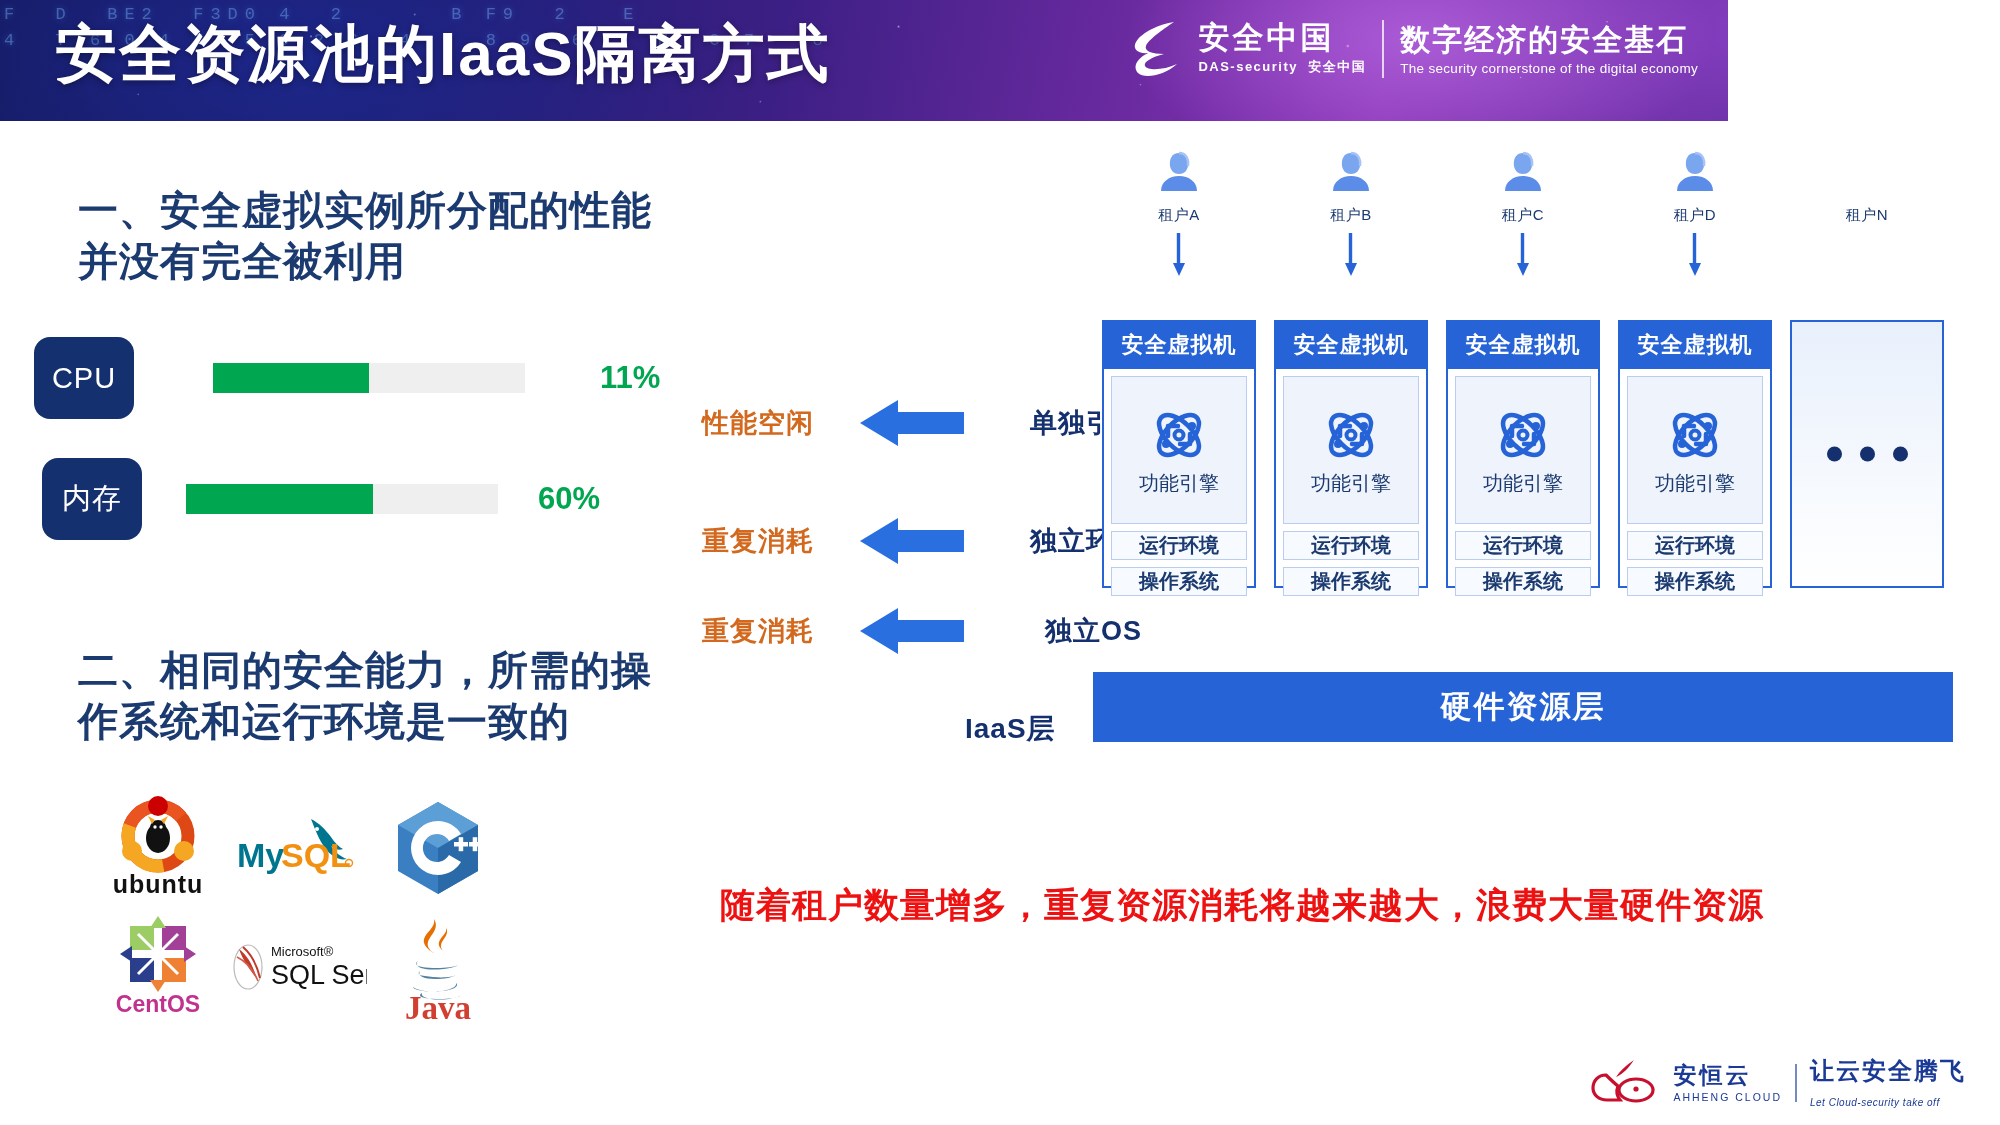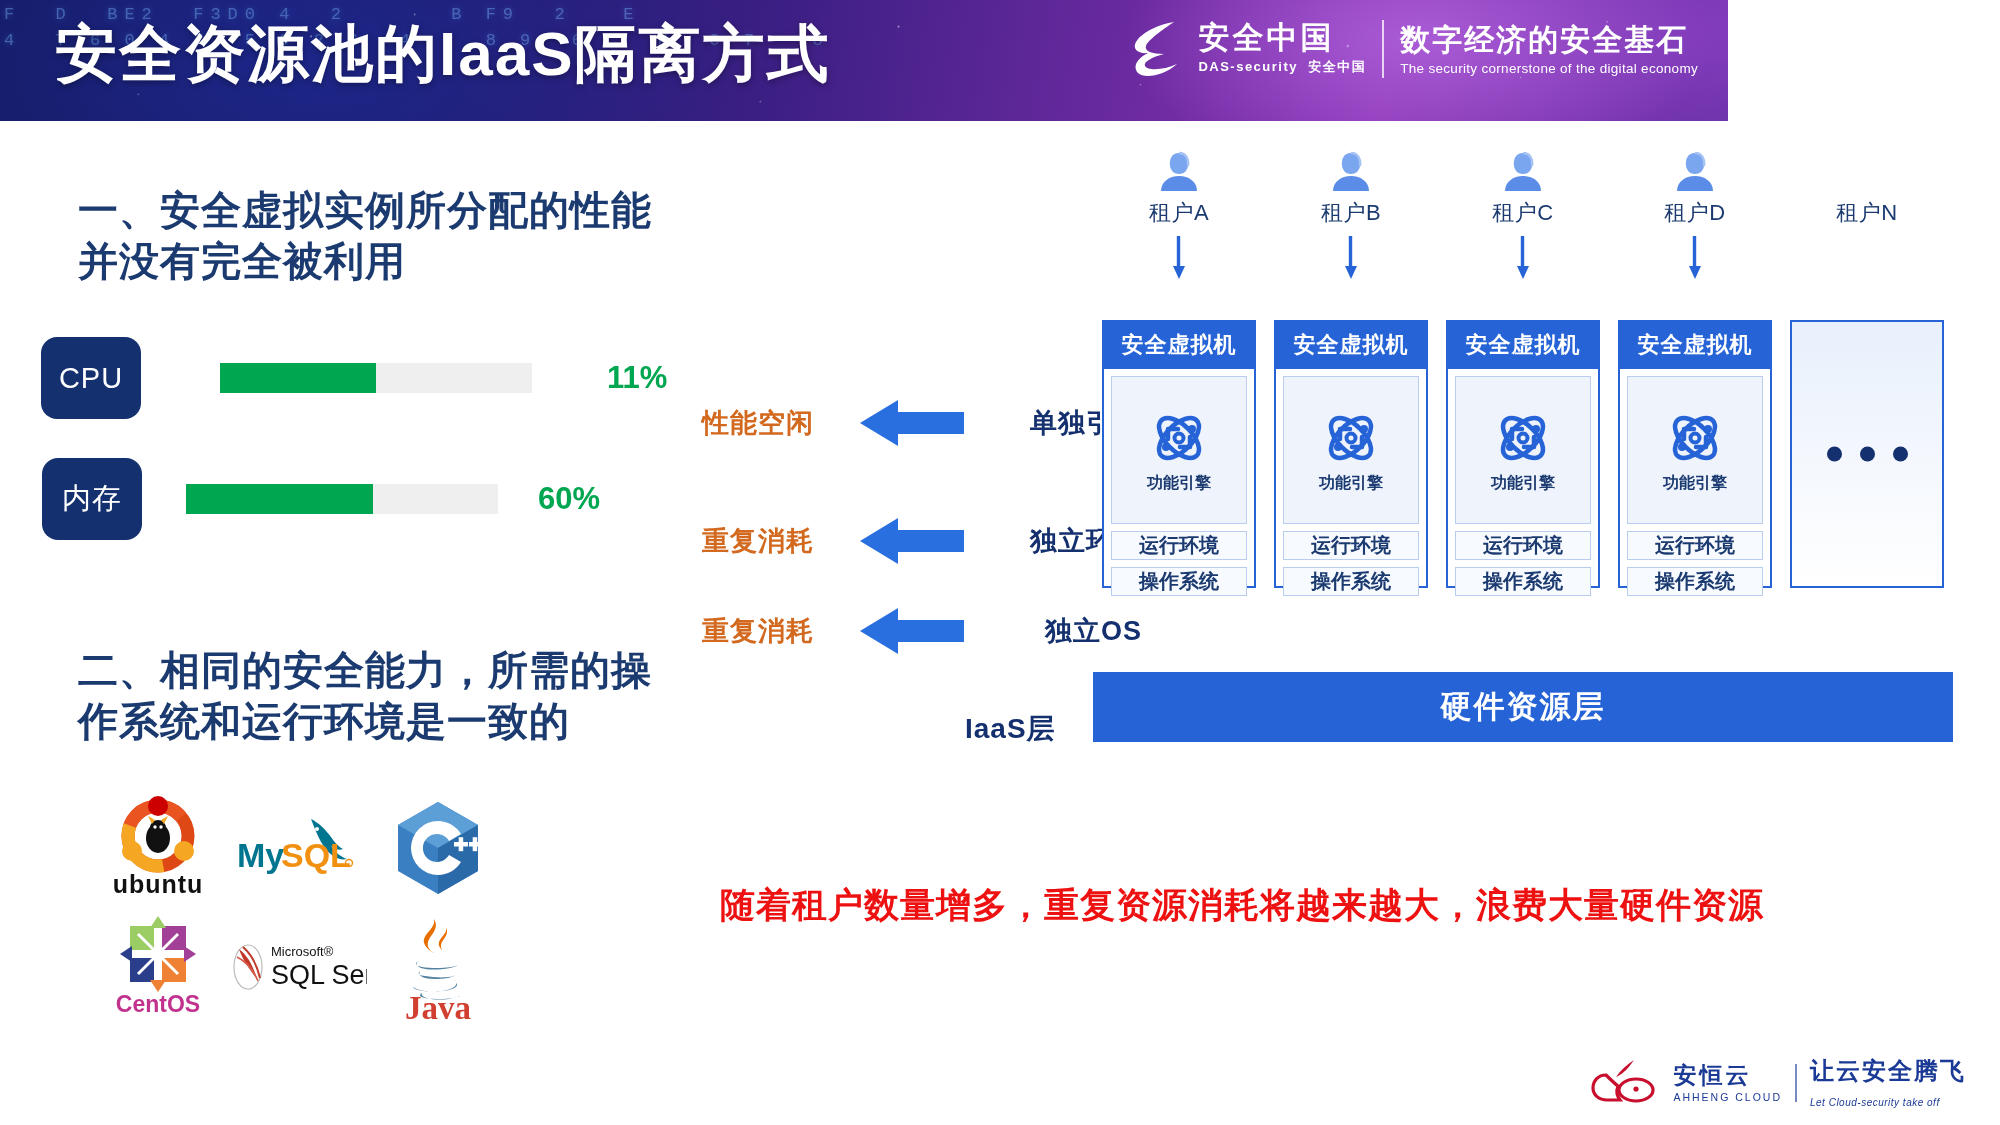--- a/index.html
+++ b/index.html
@@ -62,21 +62,21 @@
   .lead2 { left:78px; top:645px; width:580px; }
 
   .metric { position:absolute; display:flex; align-items:center; }
   .metric .chip {
     width:100px; height:82px; border-radius:16px; background:#14306e; color:#fff;
     display:flex; align-items:center; justify-content:center; font-size:29px; letter-spacing:1px;
   }
   .metric .track { width:312px; height:30px; background:#efefef; margin-left:44px; position:relative; }
   .metric .fill { position:absolute; left:0; top:0; height:30px; background:#00a650; }
   .metric .pct { margin-left:40px; font-size:31px; font-weight:bold; color:#00a650; }
-  .m-cpu { left:41px; top:337px;gap:35px; }
+  .m-cpu { left:34px; top:337px;gap:35px; }
   .m-mem { left:42px; top:458px; }
 
   
   .logos { position:absolute; left:88px; top:788px; width:420px;
            display:grid; grid-template-columns:repeat(3,140px); grid-template-rows:120px 120px; }
   .logo-cell { display:flex; align-items:center; justify-content:center; }
 
   
   .arrow-row { position:absolute; display:flex; align-items:center; }
   .arrow-row .left-lbl { width:130px; text-align:left; color:#d2691e; font-size:27px; font-weight:bold; letter-spacing:1px; }
@@ -84,32 +84,32 @@
   .arrow-row .right-lbl { width:150px; text-align:right; color:#14306e; font-size:27px; font-weight:bold; letter-spacing:1px; }
   .ar1 { left:702px; top:400px; }
   .ar2 { left:702px; top:518px; }
   .ar3 { left:702px; top:608px; }
 
   
   .diagram { position:absolute; left:1093px; top:150px; width:860px; height:620px; }
   .tenants { position:absolute; left:0; top:0; width:860px; height:115px; display:flex; }
   .tenant { width:172px; display:flex; flex-direction:column; align-items:center; }
   .tenant .person { width:42px; height:44px; }
-  .tenant .tname { margin-top:4px; font-size:22px; color:#1b3a70; letter-spacing:.5px; }
+  .tenant .tname { margin-top:12px; font-size:15px; color:#1b3a70; letter-spacing:.5px; }
   .tenant .down { width:14px; height:44px; margin-top:8px; }
 
   .vmrow { position:absolute; left:0; top:170px; width:860px; height:330px; display:flex; }
   .vmcol { width:172px; padding:0 9px; }
   .vmbox { border:2px solid #2563d6; background:#fff; height:268px; display:flex; flex-direction:column; }
   .vmhead { background:#2563d6; color:#fff; font-size:22px; font-weight:bold; text-align:center;
             padding:8px 0 9px; letter-spacing:1px; }
   .vmbody { flex:1; padding:7px; display:flex; flex-direction:column; gap:7px; }
   .engine { border:1px solid #b9cdf0; background:#eef3fc; flex:0 0 148px;
             display:flex; flex-direction:column; align-items:center; justify-content:center; gap:4px; }
-  .engine .elbl { font-size:16px; font-weight:bold; color:#1b3a70; }
+  .engine .elbl { font-size:20px; font-weight:normal; color:#1b3a70; }
   .cellbox { border:1px solid #b9cdf0; background:#f7faff; flex:1;
              display:flex; align-items:center; justify-content:center;
              font-size:20px; font-weight:bold; color:#1b3a70; }
   .vmbox.empty { border:2px solid #2563d6; background:linear-gradient(#e8f0fc,#ffffff); position:relative; }
   .dots { position:absolute; left:0; right:0; top:50%; transform:translateY(-50%);
           display:flex; justify-content:center; gap:18px; }
   .dots i { width:15px; height:15px; border-radius:50%; background:#14306e; display:block; }
 
   .iaas-bar { position:absolute; left:0; top:522px; width:860px; height:70px;
               background:#2563d6; color:#fff; font-size:31px; font-weight:bold;

